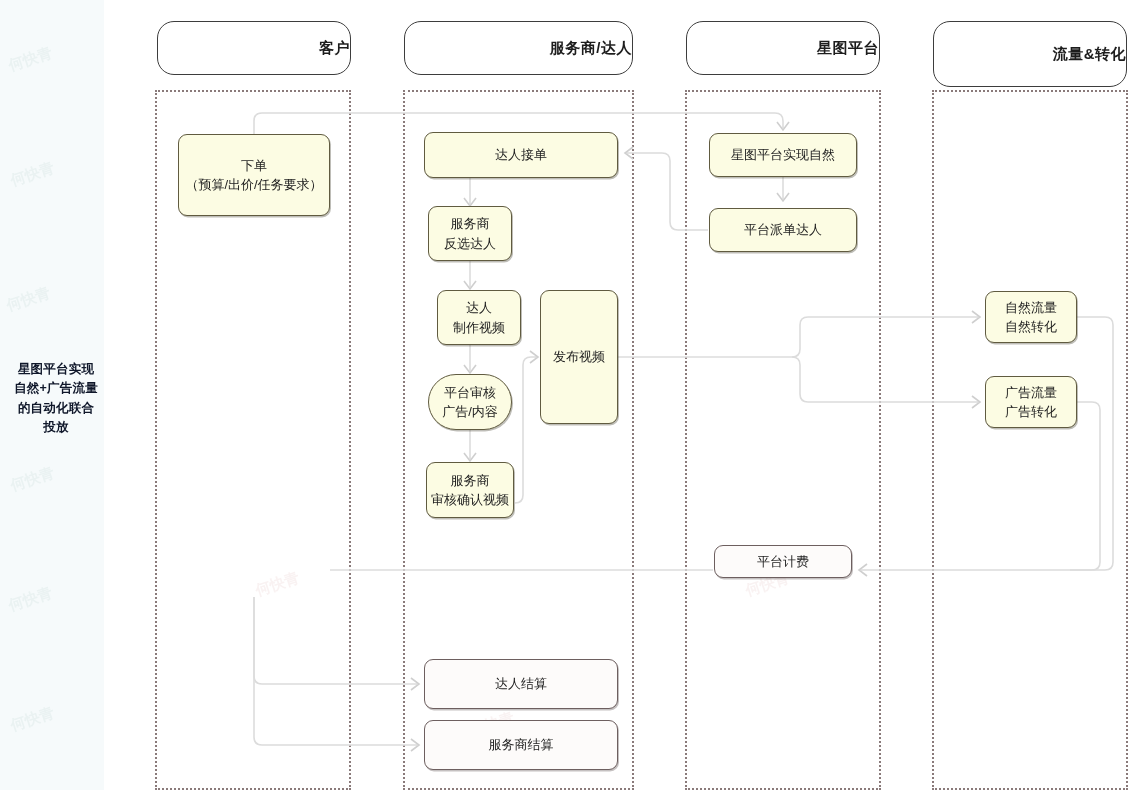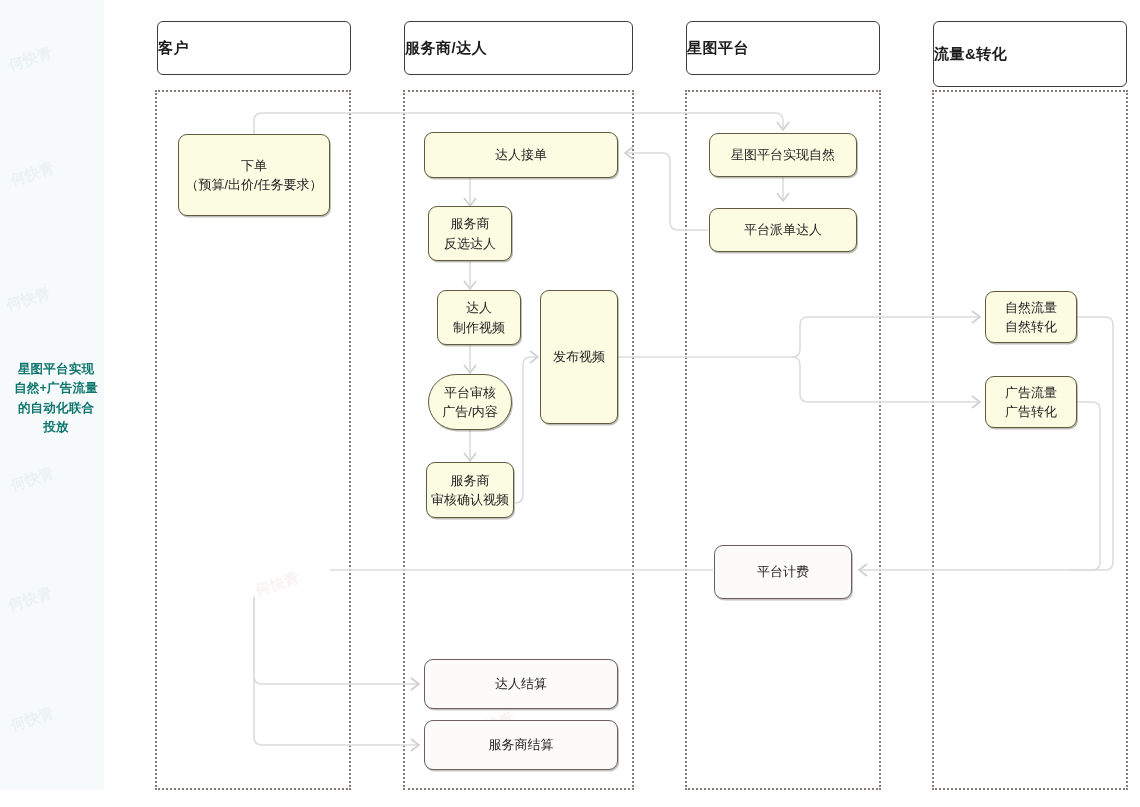--- a/index.html
+++ b/index.html
@@ -29,34 +29,34 @@
 
   .side-label {
     position: absolute;
     left: 14px;
     top: 360px;
     width: 84px;
     text-align: center;
     font-size: 12.5px;
     font-weight: bold;
     line-height: 1.55;
-    color: #0f766e;
+    color: #0f172a;
     letter-spacing: 0.2px;
   }
 
   
   .lane-header {
     position: absolute;
     box-sizing: border-box;
     border: 1.6px solid #3d3d3d;
-    border-radius: 6px;
+    border-radius: 17px;
     background: #ffffff;
     display: flex;
     align-items: center;
-    justify-content: flex-start;
+    justify-content: flex-end;
     font-size: 15px;
     font-weight: bold;
     color: #1d1d1d;
     letter-spacing: 0.5px;
   }
 
   
   .lane-body {
     position: absolute;
     box-sizing: border-box;
@@ -239,21 +239,21 @@
   <div class="node plain" style="left:424px; top:720px; width:194px; height:50px;">
     <span>服务商结算</span>
   </div>
 
   <div class="node yellow" style="left:709px; top:133px; width:148px; height:44px;">
     <span>星图平台实现自然</span>
   </div>
   <div class="node yellow" style="left:709px; top:208px; width:148px; height:44px;">
     <span>平台派单达人</span>
   </div>
-  <div class="node plain" style="left:714px; top:545px; width:138px; height:54px;align-items:center;">
+  <div class="node plain" style="left:714px; top:545px; width:138px; height:33px;align-items:center;">
     <span>平台计费</span>
   </div>
 
   <div class="node yellow" style="left:985px; top:291px; width:92px; height:52px;">
     <span>自然流量
 自然转化</span>
   </div>
   <div class="node yellow" style="left:985px; top:376px; width:92px; height:52px;">
     <span>广告流量
 广告转化</span>

